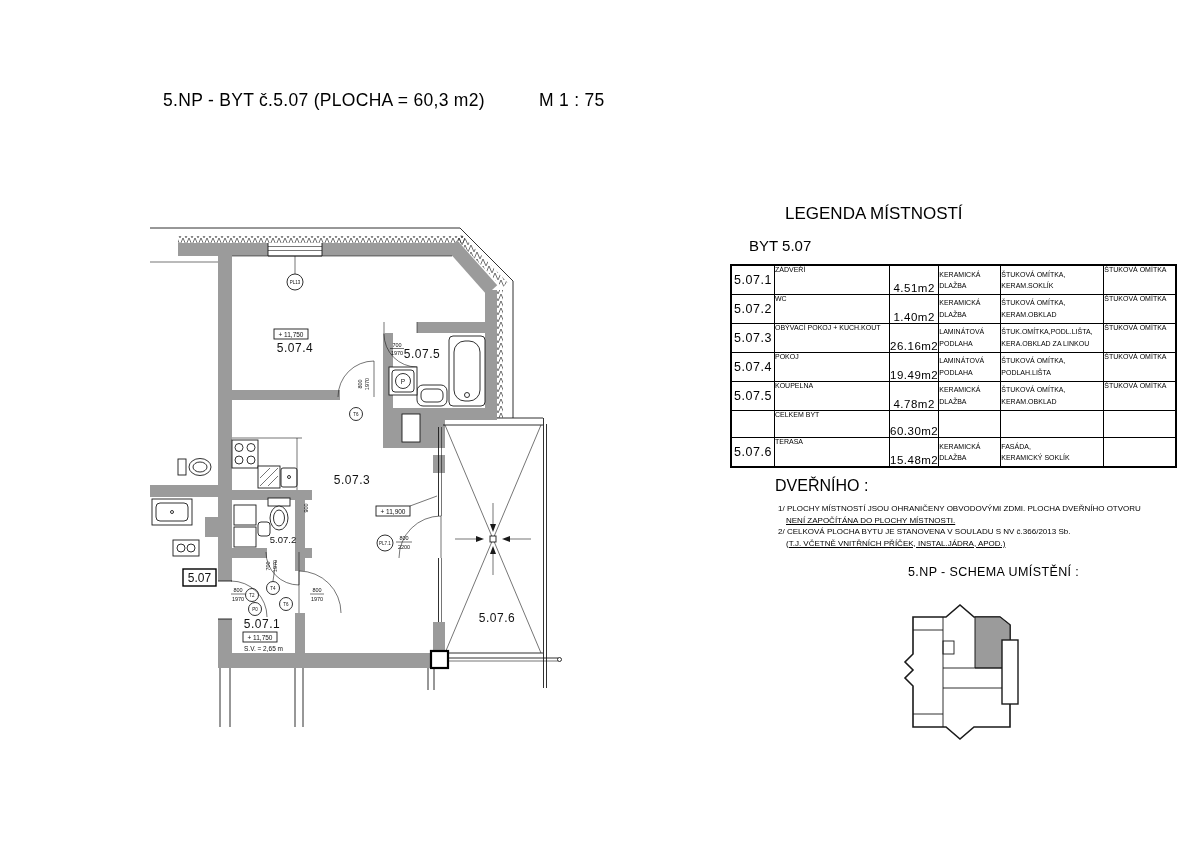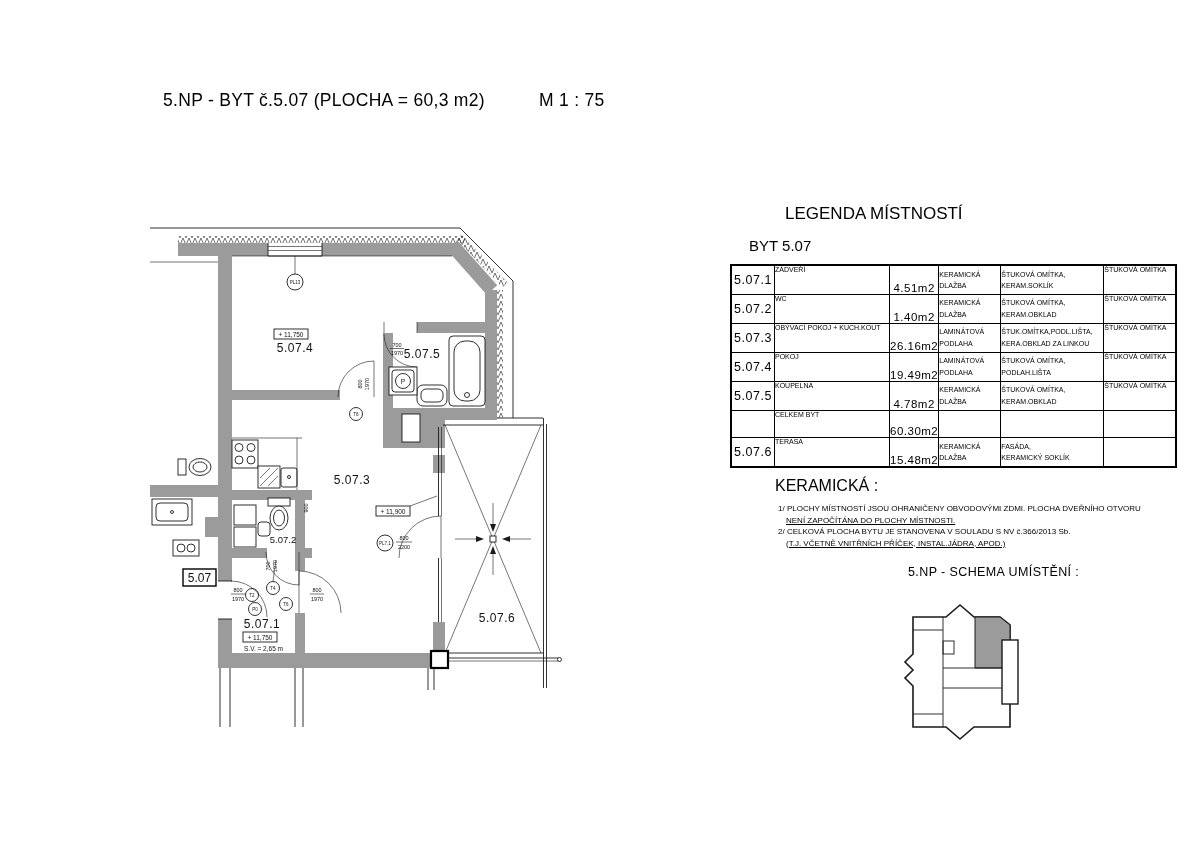--- a/index.html
+++ b/index.html
@@ -392,21 +392,21 @@
         <td class="c-fl">KERAMICKÁ
 DLAŽBA</td>
         <td class="c-wa">FASÁDA,
 KERAMICKÝ SOKLÍK</td>
         <td class="c-ce"></td>
       </tr>
     </tbody>
   </table>
 </div>
 
-<div id="notes-heading" class="abs">KERAMICKÁ :</div>
+<div id="notes-heading" class="abs">DVEŘNÍHO :</div>
 <div id="notes-block" class="abs">
   <div>1/ PLOCHY MÍSTNOSTÍ JSOU OHRANIČENY OBVODOVÝMI ZDMI. PLOCHA DVEŘNÍHO OTVORU</div>
   <div class="indent">NENÍ ZAPOČÍTÁNA DO PLOCHY MÍSTNOSTI.</div>
   <div>2/ CELKOVÁ PLOCHA BYTU JE STANOVENA V SOULADU S NV č.366/2013 Sb.</div>
   <div class="indent">(T.J. VČETNĚ VNITŘNÍCH PŘÍČEK, INSTAL.JÁDRA, APOD.)</div>
 </div>
 
 <div id="schema-heading" class="abs">5.NP - SCHEMA UMÍSTĚNÍ :</div>
 
 </body></html>

